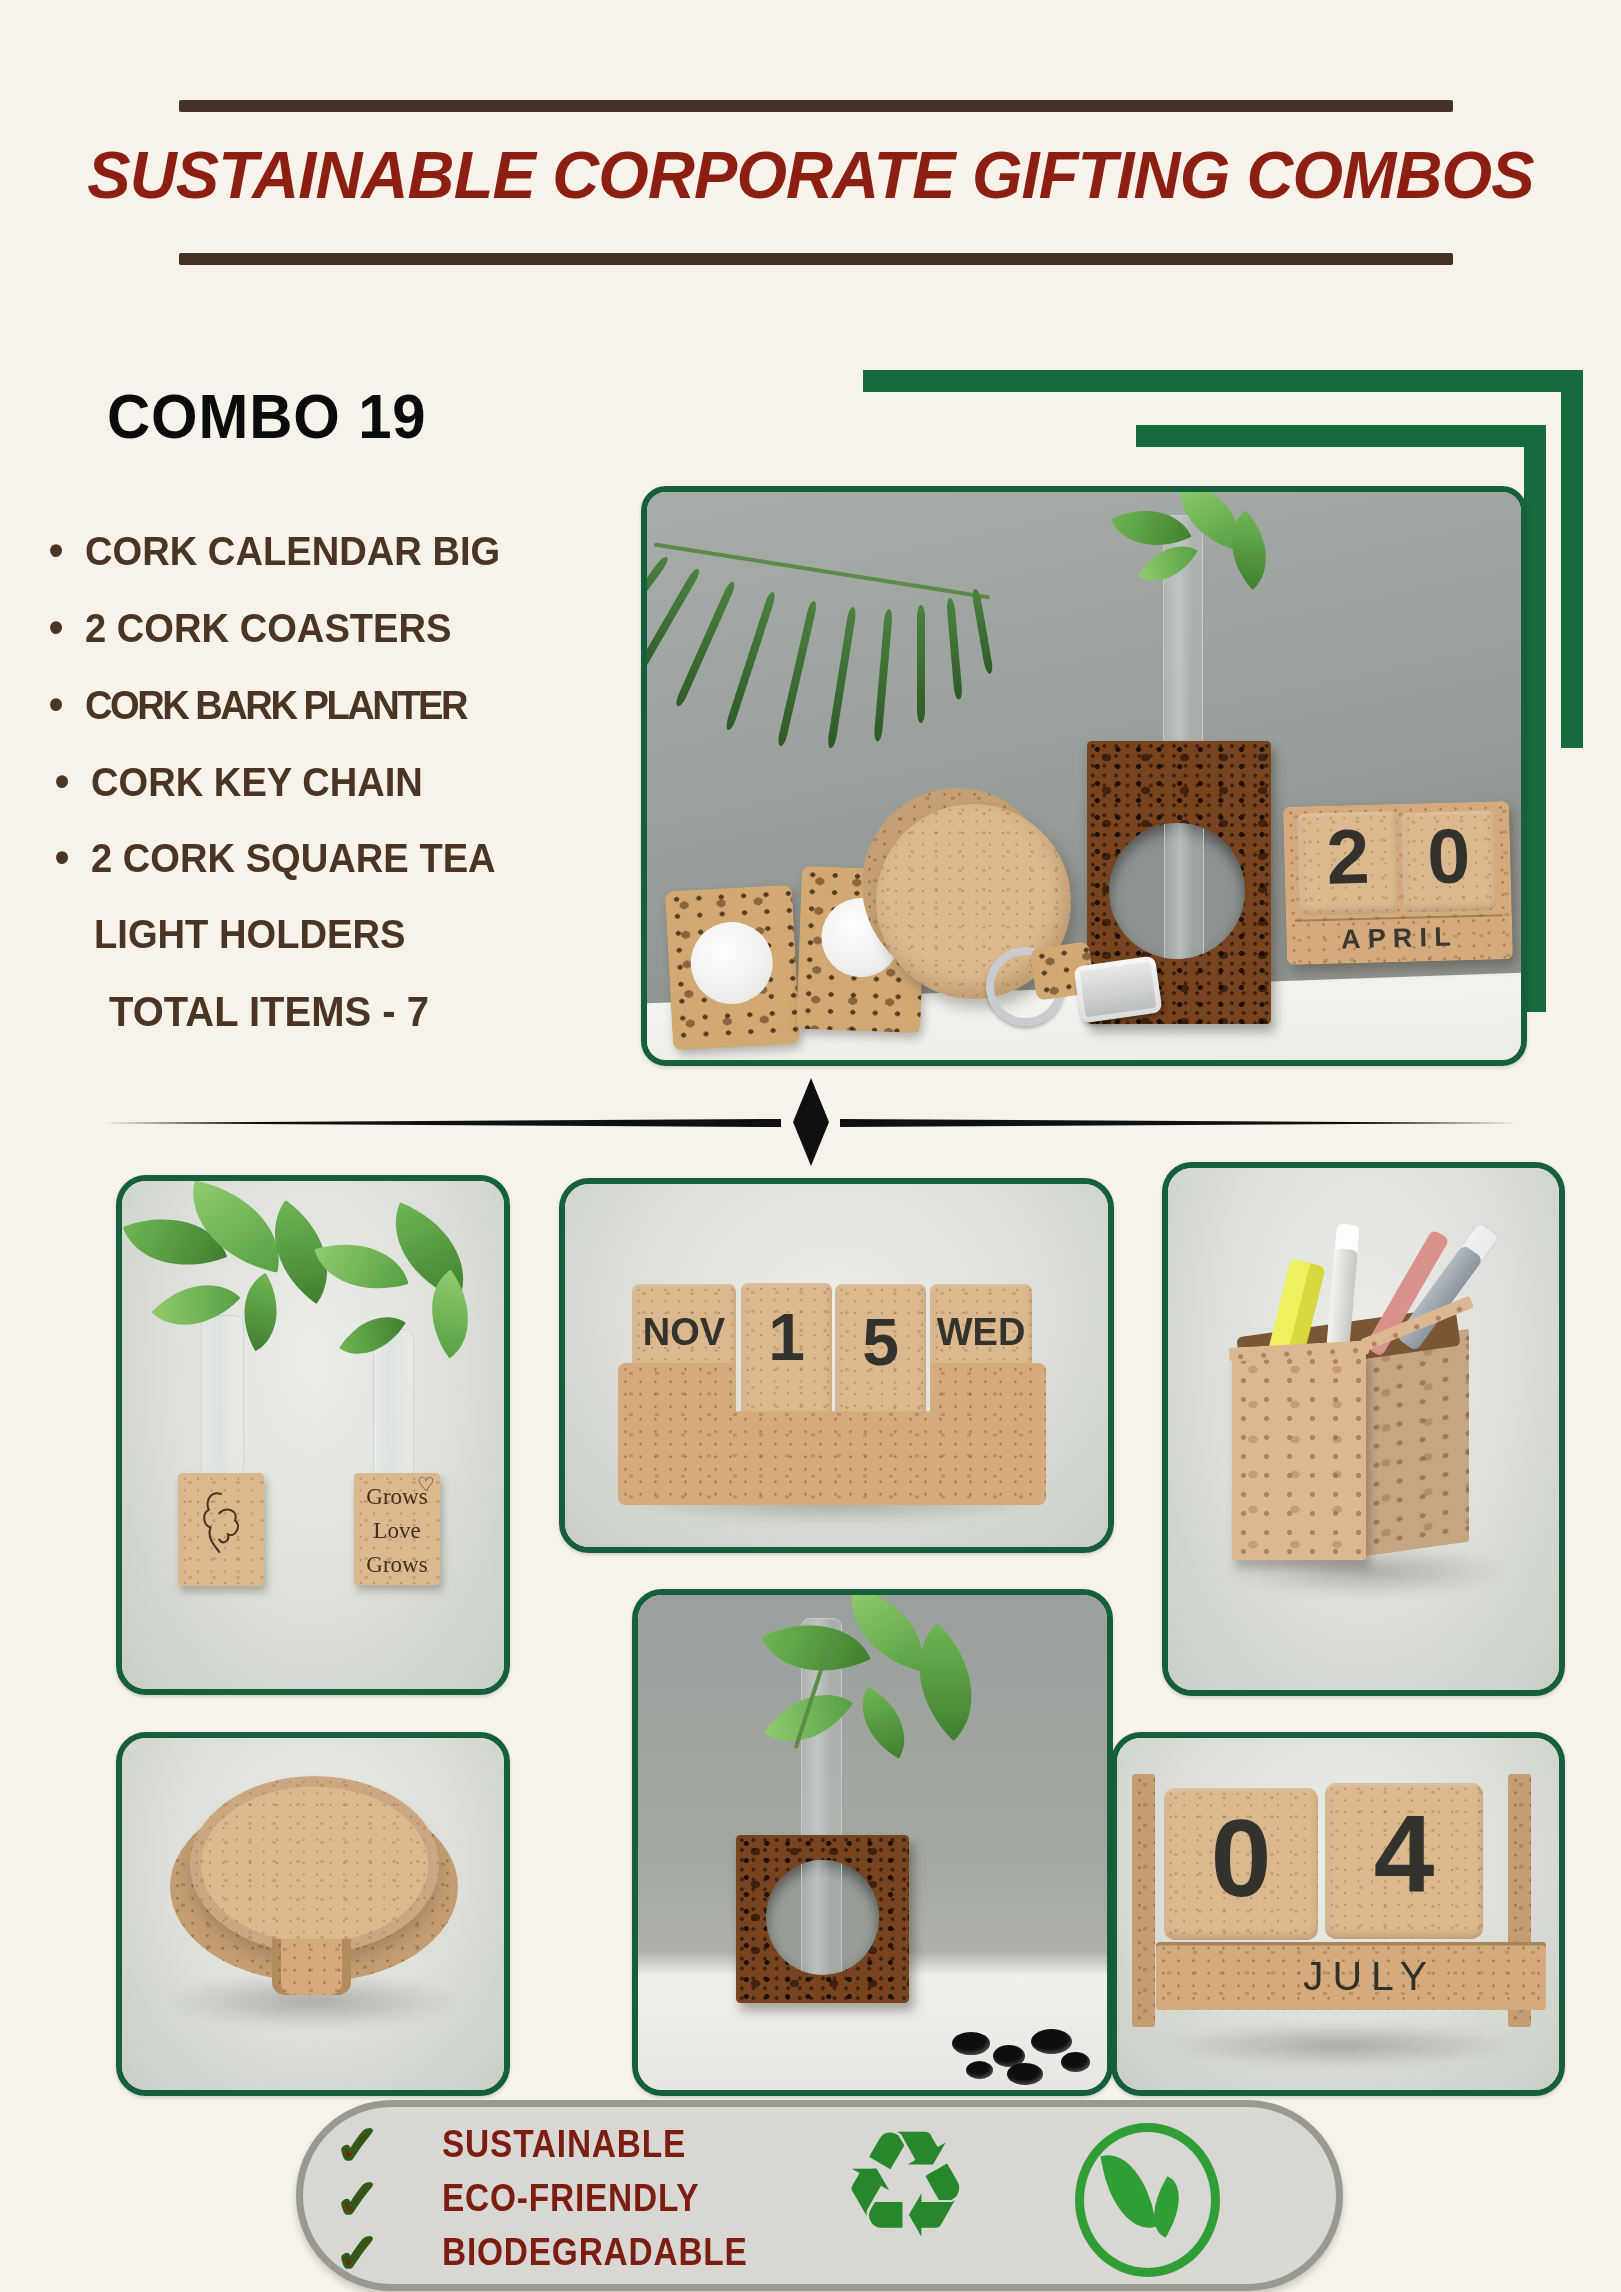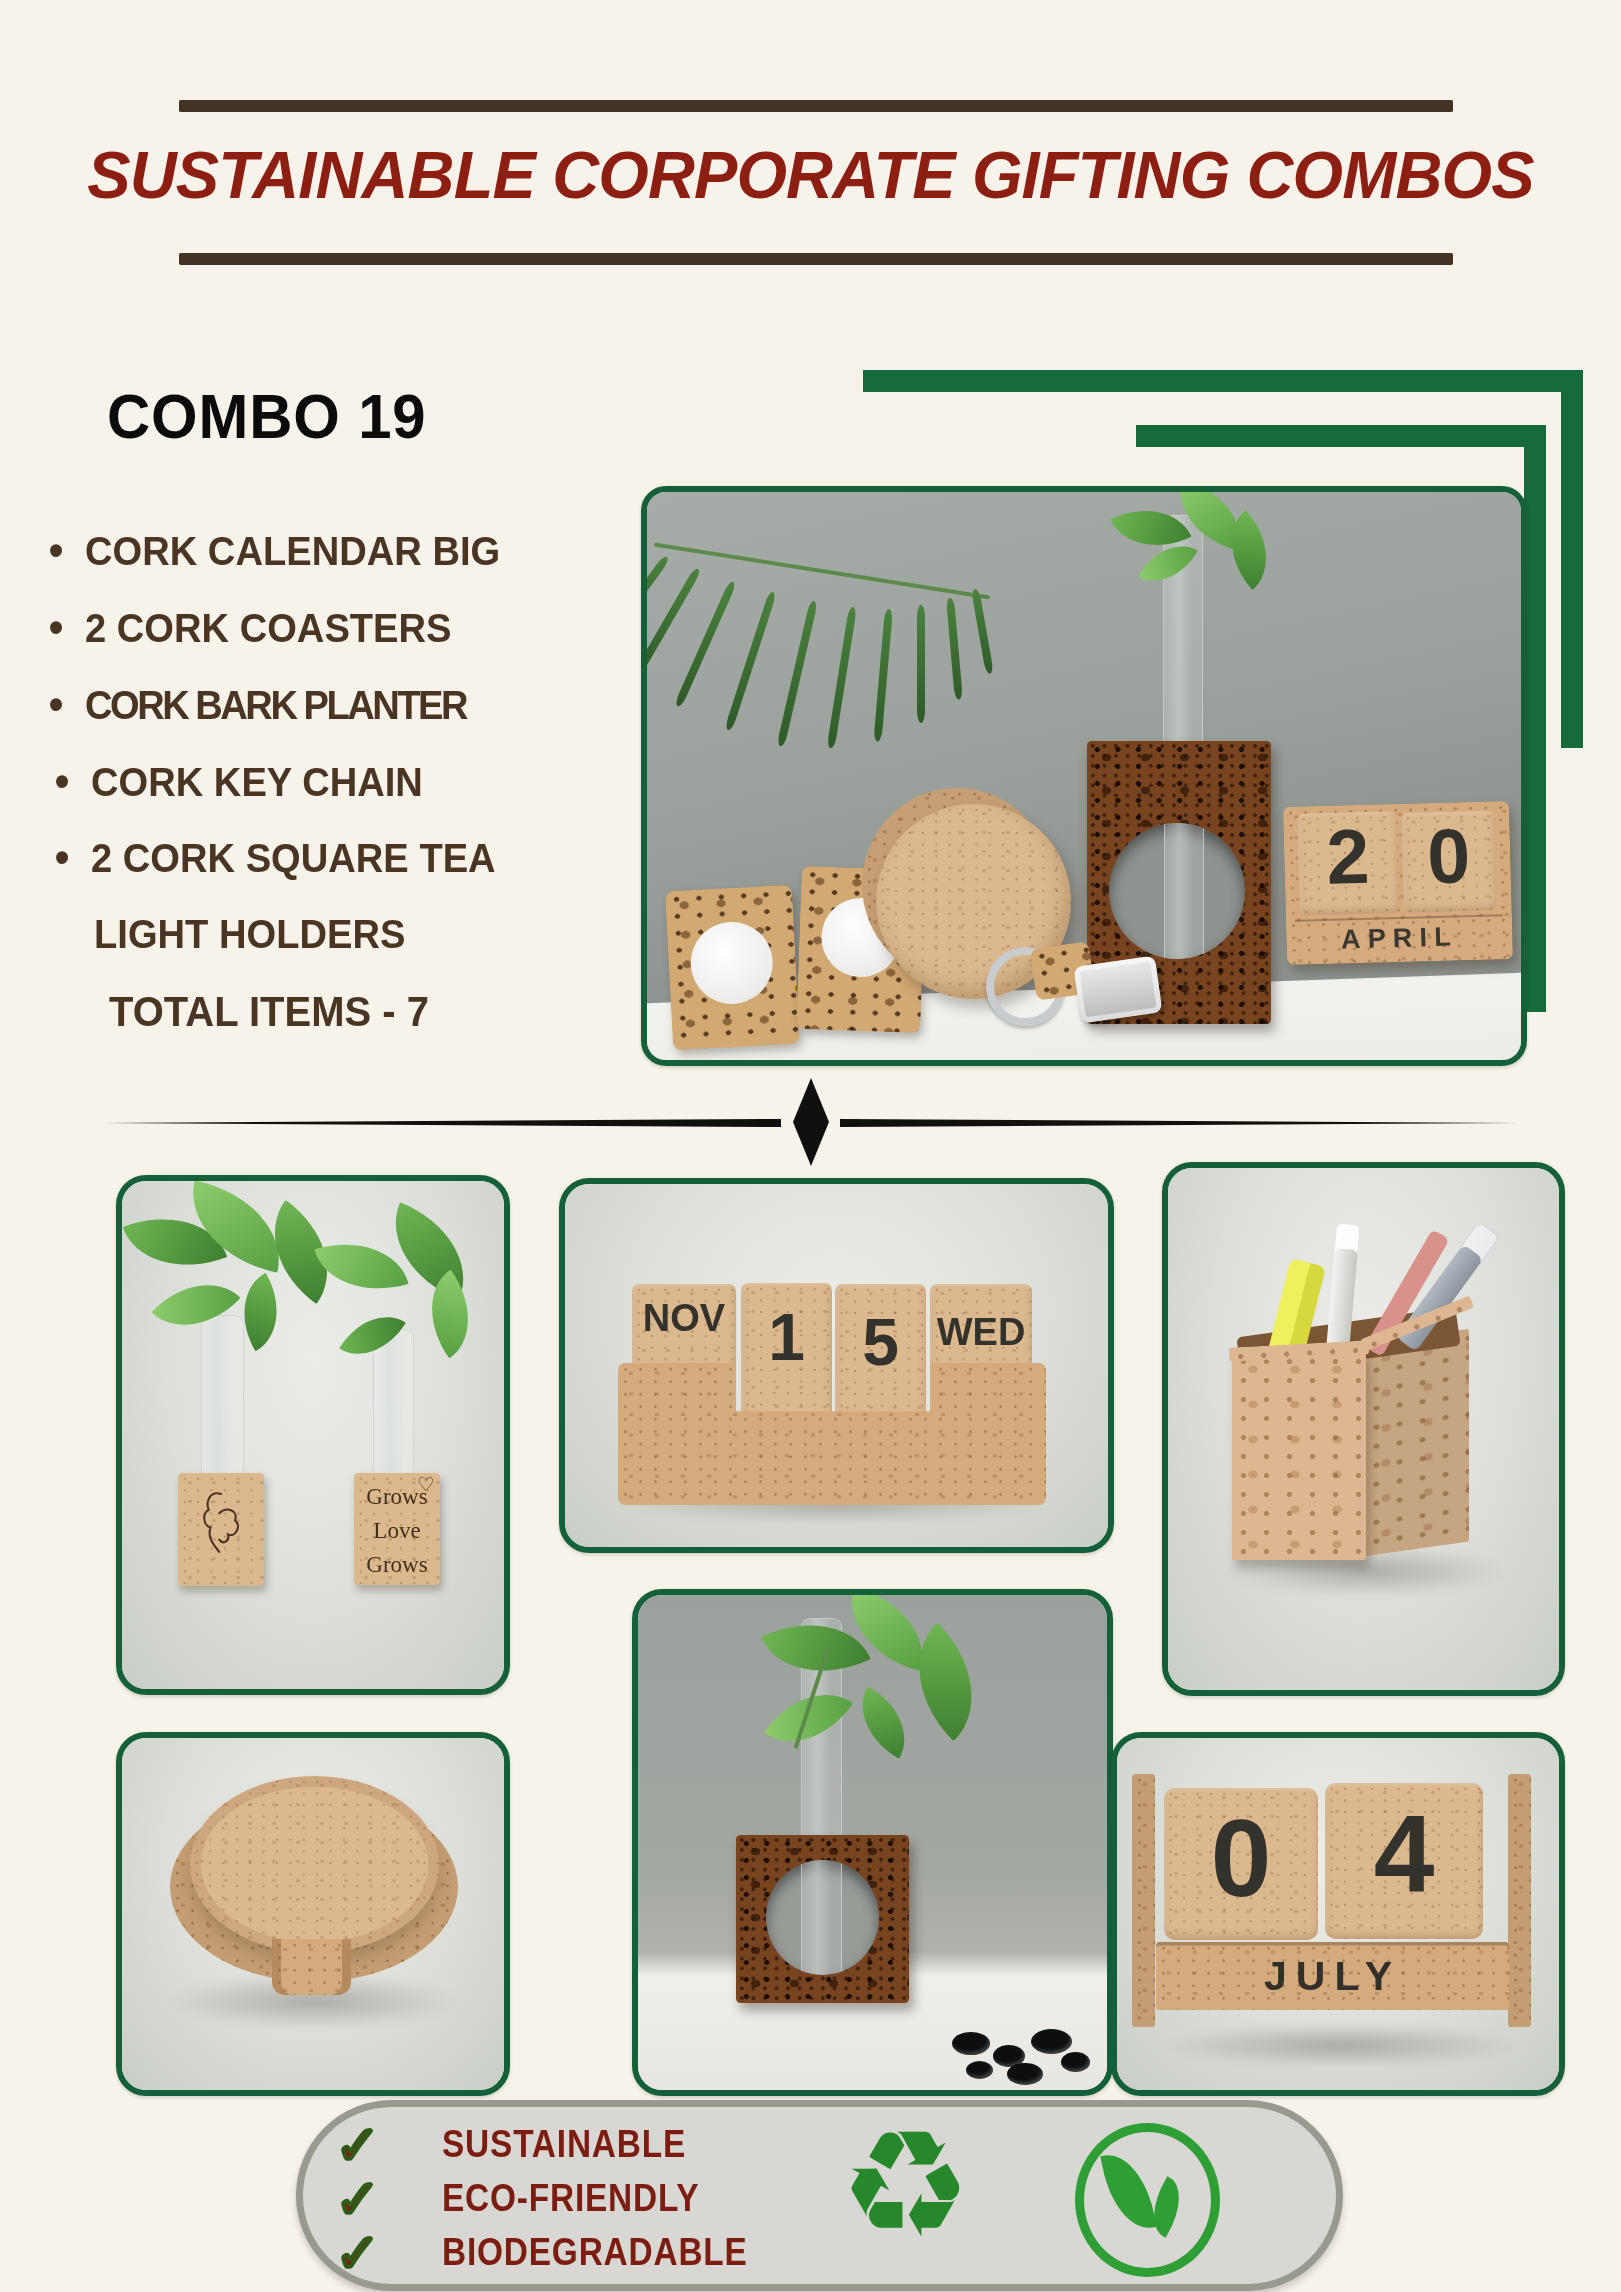--- a/index.html
+++ b/index.html
@@ -237,21 +237,21 @@
       <div>Grows</div>
     </div>
   </div>
 </div>
 
 <div class="frame" style="left:559px;top:1178px;width:543px;height:363px;">
   <div class="grid-bg"></div>
   <div class="shadow" style="left:54px;top:296px;width:430px;height:45px;"></div>
 
   <div class="cube cork-light" style="left:67px;top:100px;width:104px;height:134px;z-index:2;">
-    <span style="font-size:38px;margin-top:13px;">NOV</span>
+    <span style="font-size:38px;margin-top:27px;">NOV</span>
   </div>
   <div class="cube cork-light" style="left:176px;top:99px;width:91px;height:152px;z-index:2;">
     <span style="font-size:66px;margin-top:16px;">1</span>
   </div>
   <div class="cube cork-light" style="left:270px;top:100px;width:91px;height:150px;z-index:2;">
     <span style="font-size:66px;margin-top:19.7px;">5</span>
   </div>
   <div class="cube cork-light" style="left:365px;top:100px;width:102px;height:134px;z-index:2;">
     <span style="font-size:38px;margin-top:27px;">WED</span>
   </div>
@@ -325,21 +325,21 @@
   <div class="cork abs" style="left:391px;top:36px;width:23px;height:253px;border-radius:3.6px;filter:brightness(.92);"></div>
 
   <div class="cube cork-light" style="left:47px;top:50px;width:154px;height:152px;border-radius:10.7px;">
     <span style="font-size:109px;margin-top:7.2px;">0</span>
   </div>
   <div class="cube cork-light" style="left:208px;top:45px;width:158px;height:156px;border-radius:10.7px;">
     <span style="font-size:109px;margin-top:7.2px;">4</span>
   </div>
 
   <div class="cork abs" style="left:39px;top:204px;width:353px;height:68px;border-radius:3.6px;box-shadow:inset 0 3.6px 0 rgba(70,45,25,.3);
-       text-align:center;font-size:41px;font-weight:bold;letter-spacing:9px;color:#32302b;line-height:68px;">JULY</div>
+       text-align:center;font-size:41px;font-weight:normal;letter-spacing:9px;color:#32302b;line-height:68px;padding-left:37px;">JULY</div>
 </div>
 
 <div id="pill">
   <div class="badge-row" style="top:14.3px;">
     <span class="chk">✓</span>
     <span class="lbl">SUSTAINABLE</span>
   </div>
   <div class="badge-row" style="top:68px;">
     <span class="chk">✓</span>
     <span class="lbl">ECO-FRIENDLY</span>

